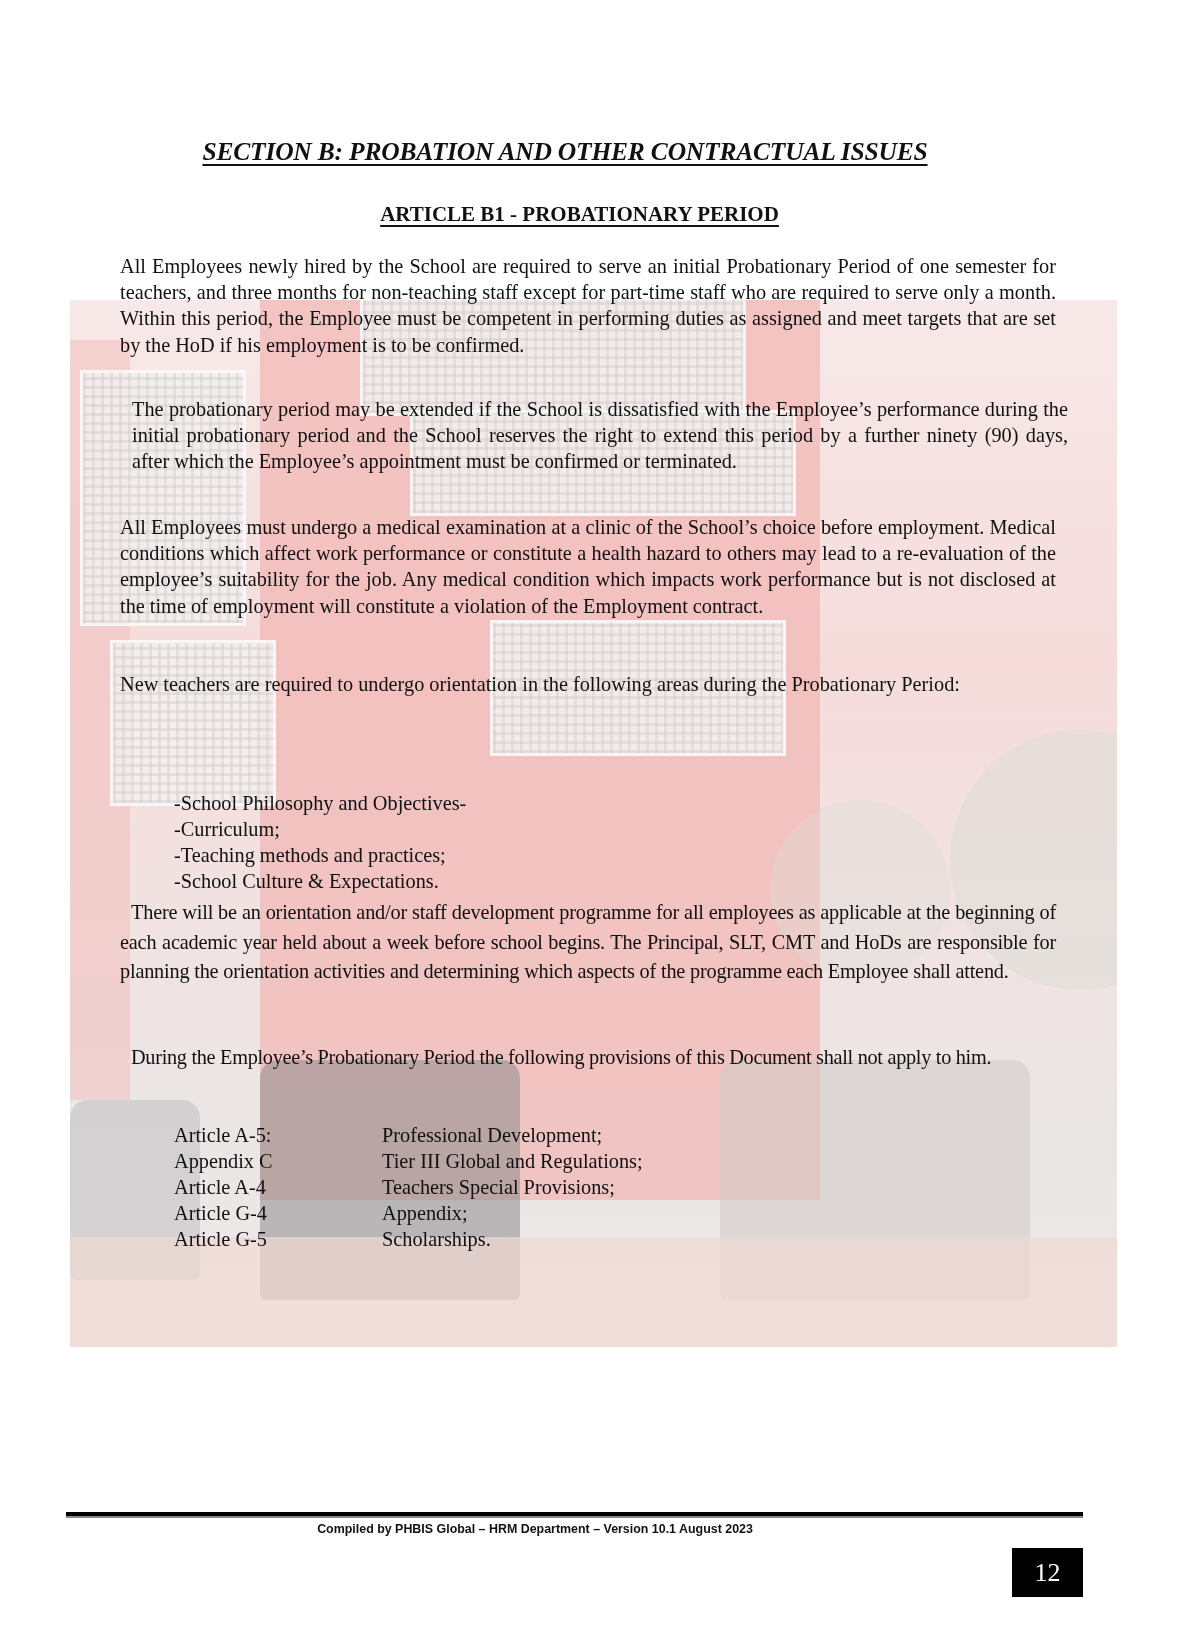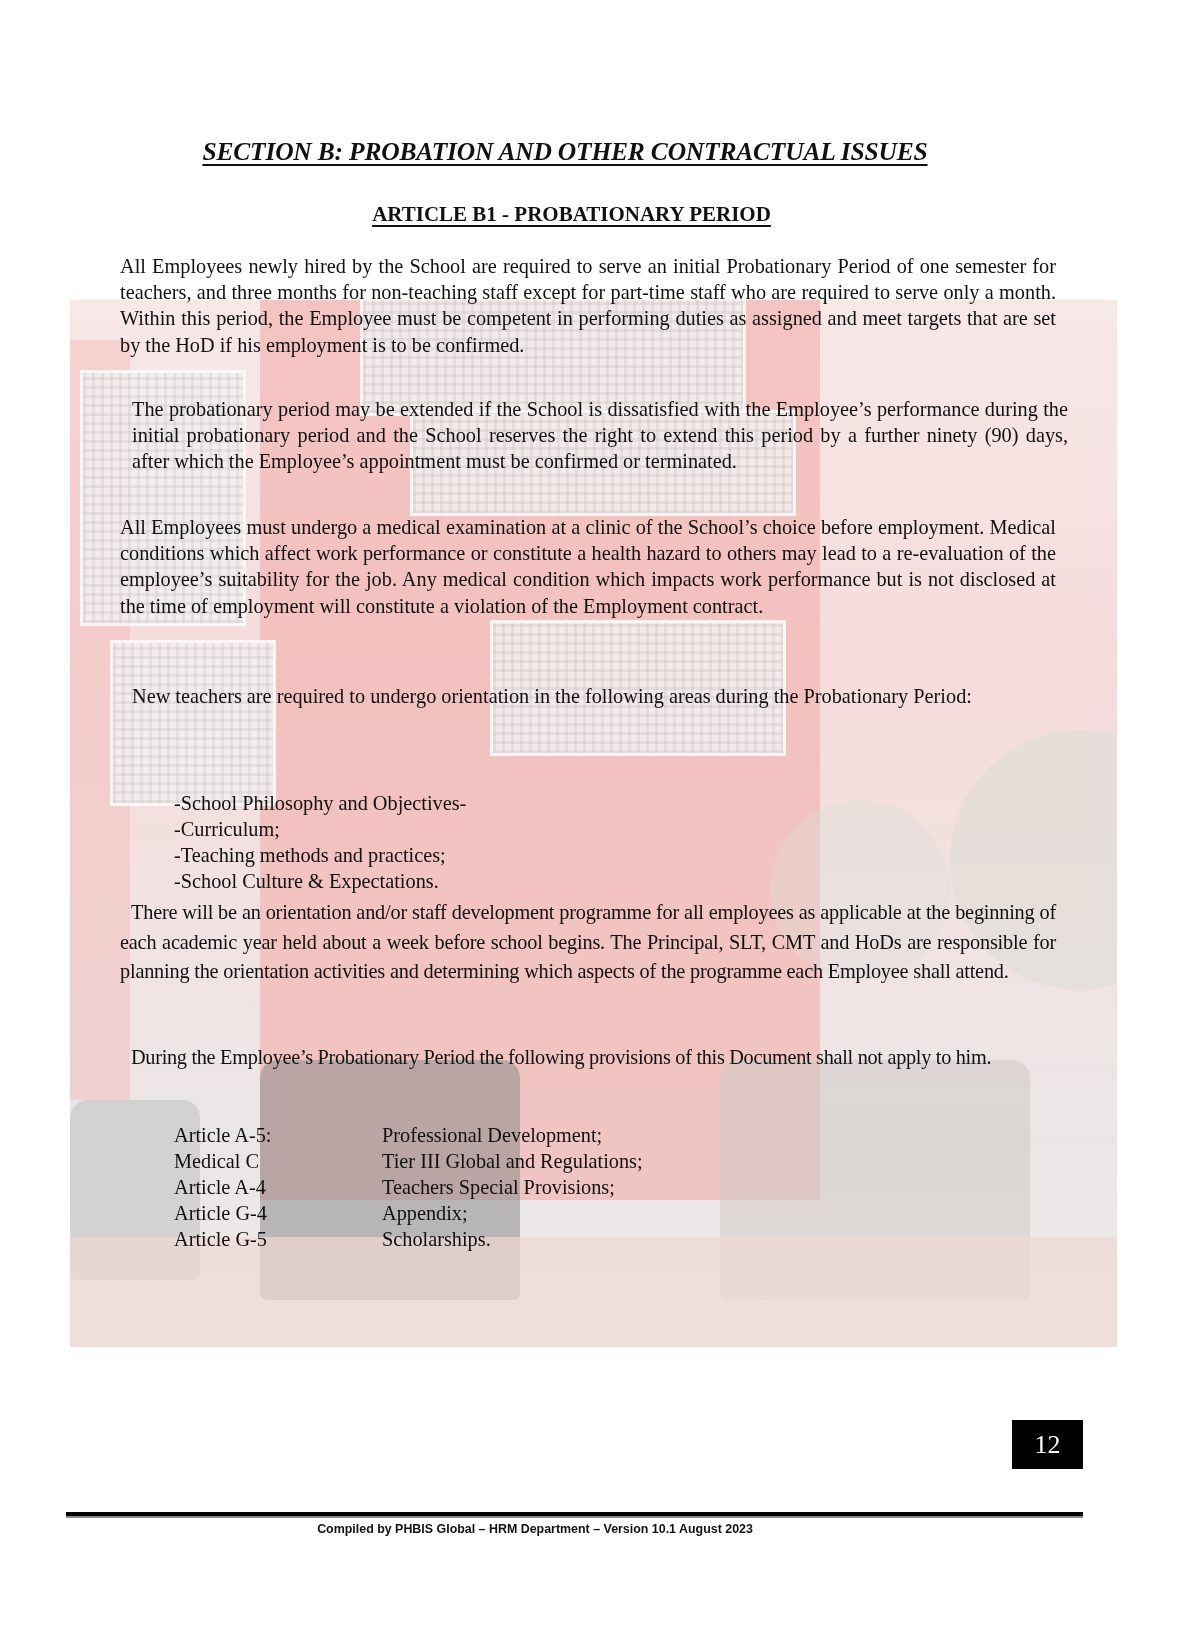--- a/index.html
+++ b/index.html
@@ -18,42 +18,42 @@
   .wm-tree { position: absolute; border-radius: 50%; background: #dcdcd6; opacity: .55; }
   .wm-car  { position: absolute; border-radius: 18px 18px 6px 6px; opacity: .55; }
   .wm-ground { position: absolute; left: 0; right: 0; bottom: 0; height: 110px; background: #f0d9d3; opacity: .7; }
 
   .page { position: absolute; inset: 0; z-index: 1; }
 
   .section-title { position: absolute; top: 137px; left: 0; width: 1130px; text-align: center;
                    font-weight: bold; font-size: 25.5px; letter-spacing: -.2px; }
   .section-title span { text-decoration: underline; text-decoration-thickness: 2px; text-underline-offset: 4px; font-style: italic; }
   .article-title { position: absolute; top: 202px; left: 0; width: 1143px; text-align: center;
-                   font-weight: bold; font-size: 21px; }
+                   font-weight: bold; font-size: 21px; padding-left: 8px; }
   .article-title span { text-decoration: underline; text-decoration-thickness: 2px; text-underline-offset: 4px; }
 
   .para { position: absolute; left: 120px; width: 936px; font-size: 20.3px; line-height: 26.2px;
           text-align: justify; }
   .para.loose { line-height: 29.5px; letter-spacing: -.2px; }
   .indent { text-indent: 11px; }
 
   .bullets { position: absolute; left: 174px; top: 750px; font-size: 20.3px; line-height: 26px; margin-top: 40px; }
   .bullets div { white-space: nowrap; }
 
   .exempt { position: absolute; left: 174px; top: 1122px; font-size: 20.3px; line-height: 26px; }
   .exempt .row { display: flex; }
   .exempt .ref { width: 208px; white-space: nowrap; }
   .exempt .desc { white-space: nowrap; }
 
   .footer-line { position: absolute; left: 66px; top: 1512px; width: 1017px; height: 4px; background: #000;
                  border-bottom: 2px solid #888; }
   .footer-text { position: absolute; left: 66px; width: 938px; top: 1521px; text-align: center;
                  font-family: "Liberation Sans", "DejaVu Sans", sans-serif; font-weight: bold; font-size: 13.5px;
                  transform: scaleX(.92); transform-origin: center; }
-  .page-box { position: absolute; left: 1012px; top: 1420px; width: 71px; height: 49px; background: #000;
+  .page-box { position: absolute; left: 1012px; top: 1548px; width: 71px; height: 49px; background: #000;
               color: #fff; font-size: 26px; display: flex; align-items: center; justify-content: center; }
 </style>
 </head>
 <body>
 
 <div class="watermark">
   <div class="wm-base"></div>
   <div class="wm-wall" style="left:0;top:40px;width:60px;height:760px;opacity:.45"></div>
   <div class="wm-wall" style="left:190px;top:0;width:560px;height:900px;"></div>
   <div class="wm-win" style="left:10px;top:70px;width:160px;height:250px;"></div>
@@ -70,39 +70,39 @@
 </div>
 
 <div class="page">
 
   <div class="section-title"><span>SECTION B: PROBATION AND OTHER CONTRACTUAL ISSUES</span></div>
   <div class="article-title"><span>ARTICLE B1 - PROBATIONARY PERIOD</span></div>
 
   <p class="para" style="top:253px;margin:0;">All Employees newly hired by the School are required to serve an initial Probationary Period of one semester for teachers, and three months for non-teaching staff except for part-time staff who are required to serve only a month. Within this period, the Employee must be competent in performing duties as assigned and meet targets that are set by the HoD if his employment is to be confirmed.</p>
   <p class="para" style="top:384px;margin:12px;">The probationary period may be extended if the School is dissatisfied with the Employee’s performance during the initial probationary period and the School reserves the right to extend this period by a further ninety (90) days, after which the Employee’s appointment must be confirmed or terminated.</p>
   <p class="para" style="top:514px;margin:0;">All Employees must undergo a medical examination at a clinic of the School’s choice before employment. Medical conditions which affect work performance or constitute a health hazard to others may lead to a re-evaluation of the employee’s suitability for the job. Any medical condition which impacts work performance but is not disclosed at the time of employment will constitute a violation of the Employment contract.</p>
-  <p class="para" style="top:671px;margin:12px;">New teachers are required to undergo orientation in the following areas during the Probationary Period:</p>
+  <p class="para" style="top:671px;margin:0;">New teachers are required to undergo orientation in the following areas during the Probationary Period:</p>
 
   <div class="bullets">
     <div>-School Philosophy and Objectives-</div>
     <div>-Curriculum;</div>
     <div>-Teaching methods and practices;</div>
     <div>-School Culture &amp; Expectations.</div>
   </div>
 
   <p class="para loose indent" style="top:898px;margin:0;">There will be an orientation and/or staff development programme for all employees as applicable at the beginning of each academic year held about a week before school begins. The Principal, SLT, CMT and HoDs are responsible for planning the orientation activities and determining which aspects of the programme each Employee shall attend.</p>
   <p class="para indent" style="top:1044px;margin:0;letter-spacing:-.3px;">During the Employee’s Probationary Period the following provisions of this Document shall not apply to him.</p>
 
   <div class="exempt">
     <div class="row">
       <span class="ref">Article A-5:</span>
       <span class="desc">Professional Development;</span>
     </div>
     <div class="row">
-      <span class="ref">Medical C</span>
+      <span class="ref">Appendix C</span>
       <span class="desc">Tier III Global and Regulations;</span>
     </div>
     <div class="row">
       <span class="ref">Article A-4</span>
       <span class="desc">Teachers Special Provisions;</span>
     </div>
     <div class="row">
       <span class="ref">Article G-4</span>
       <span class="desc">Appendix;</span>
     </div>

